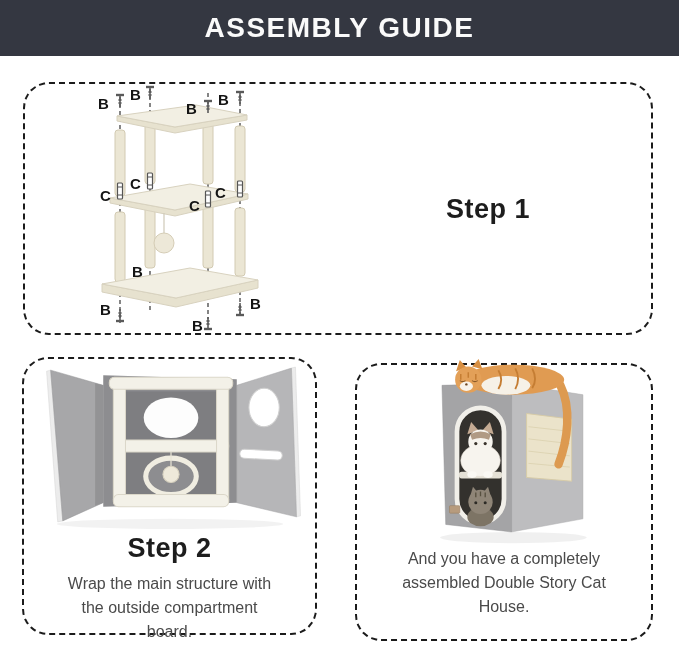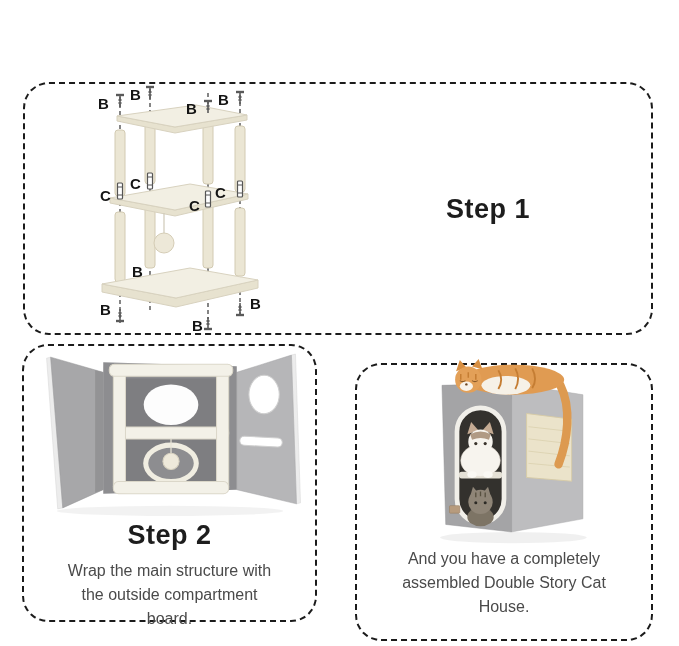--- a/index.html
+++ b/index.html
@@ -12,21 +12,21 @@
     background:#343741; display:flex; align-items:center; justify-content:center;
   }
   .header h1 {
     margin:0; color:#fafafa; font-size:28px; font-weight:700; letter-spacing:1.5px;
   }
   .panel {
     position:absolute; border:2px dashed #1b1b1b; border-radius:26px;
     box-sizing:border-box; background:#fff;
   }
   .panel-top  { left:23px;  top:82px;  width:630px; height:253px; display:flex; }
-  .panel-left { left:22px;  top:344px; width:295px; height:278px; }
+  .panel-left { left:22px;  top:357px; width:295px; height:278px; }
   .panel-right{ left:355px; top:363px; width:298px; height:278px; }
 
   .diagram-wrap { width:300px; position:relative; }
   .diagram-wrap svg { position:absolute; left:55px; top:1px; }
 
   .step-copy {
     flex:1; display:flex; flex-direction:column; align-items:center; justify-content:center;
   }
   .step-title {
     margin:17px 0 16px 0; font-size:27px; font-weight:700; color:#1d1d1d; letter-spacing:.5px;
@@ -42,20 +42,23 @@
   .panel-left  .step-desc  { max-width:225px; }
   .panel-right .step-desc  { max-width:245px; }
 
   svg text.lbl { font-family:"Liberation Sans",sans-serif; font-size:15px; font-weight:700; fill:#141414; }
 </style>
 </head>
 <body>
 
 <div class="page">
 
+  <div class="header">
+    <h1>ASSEMBLY GUIDE</h1>
+  </div>
 
   <div class="panel panel-top">
     <div class="diagram-wrap">
       <svg width="200" height="250" viewBox="0 0 200 250">
         <defs>
           <g id="screw-down" stroke="#5a5a5a" stroke-width="1.6" fill="none">
             <path d="M-4,0 H4" stroke-width="2.4"></path>
             <path d="M0,1 V12"></path>
             <path d="M-1.6,5 H1.6 M-1.6,8 H1.6"></path>
           </g>

